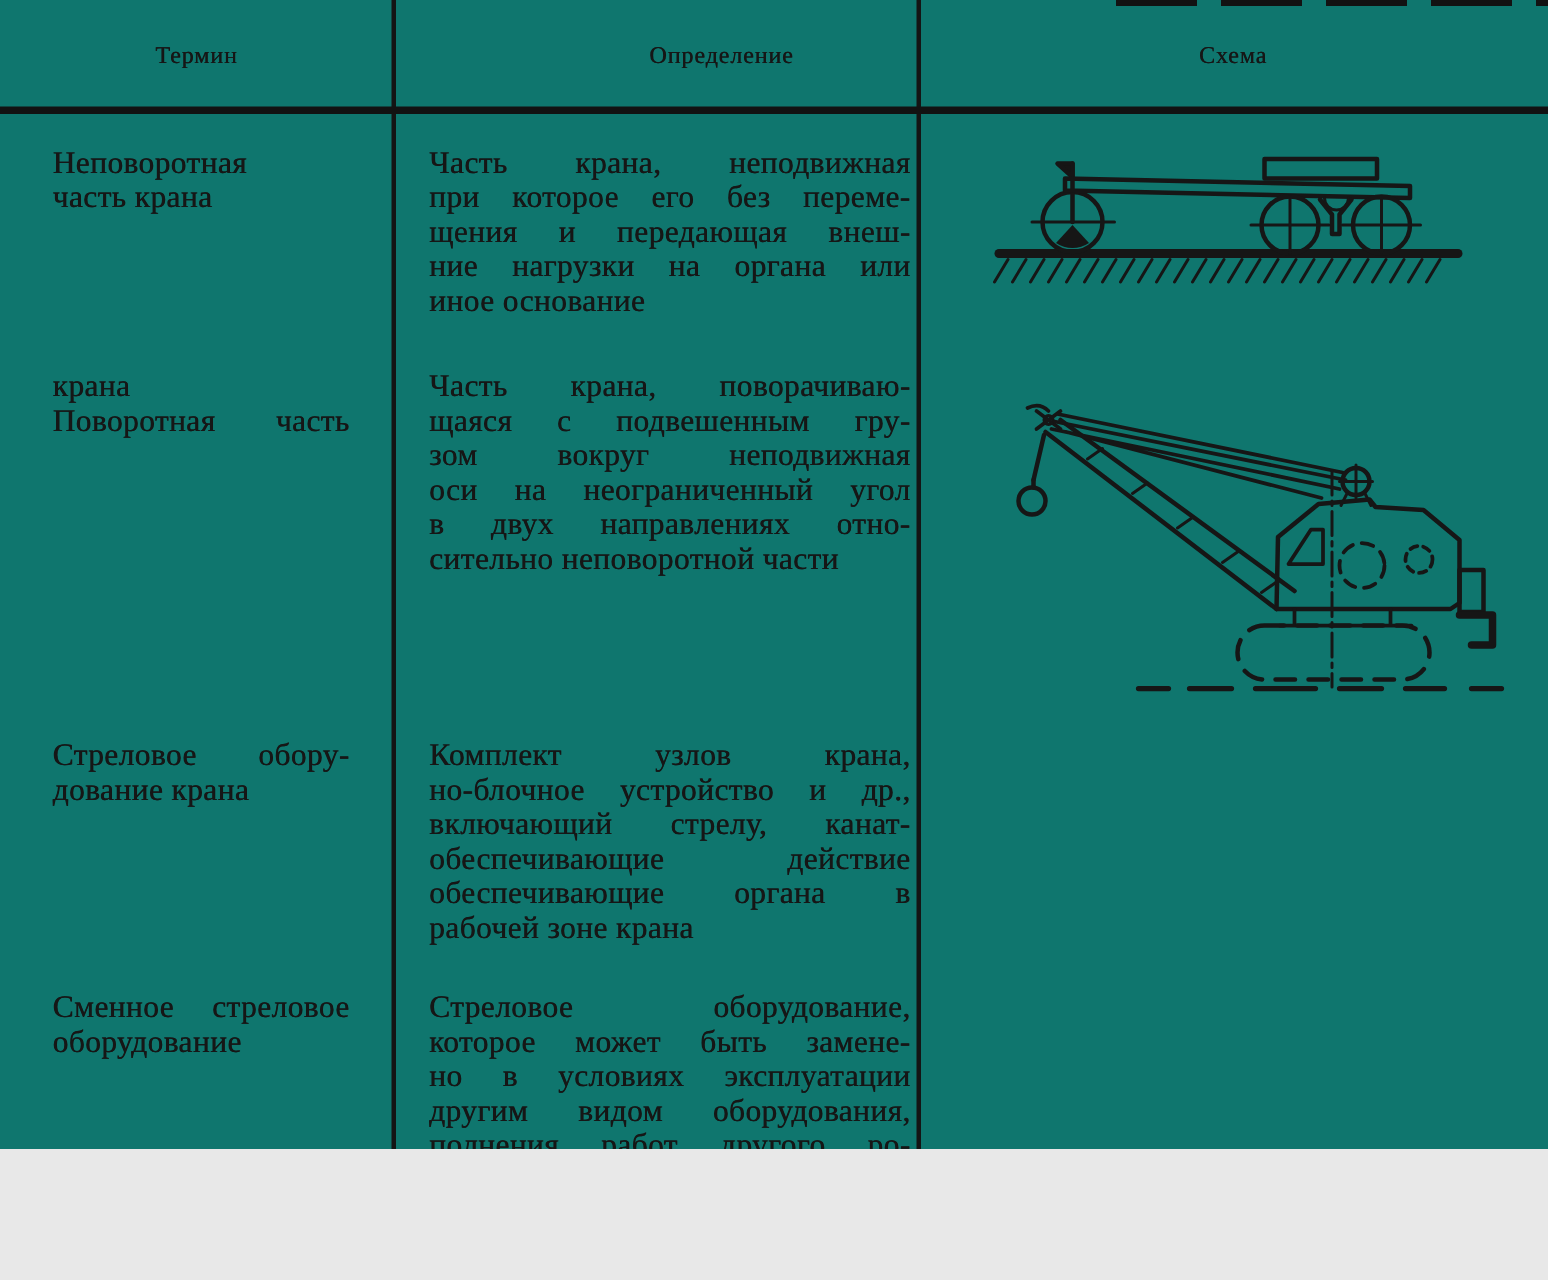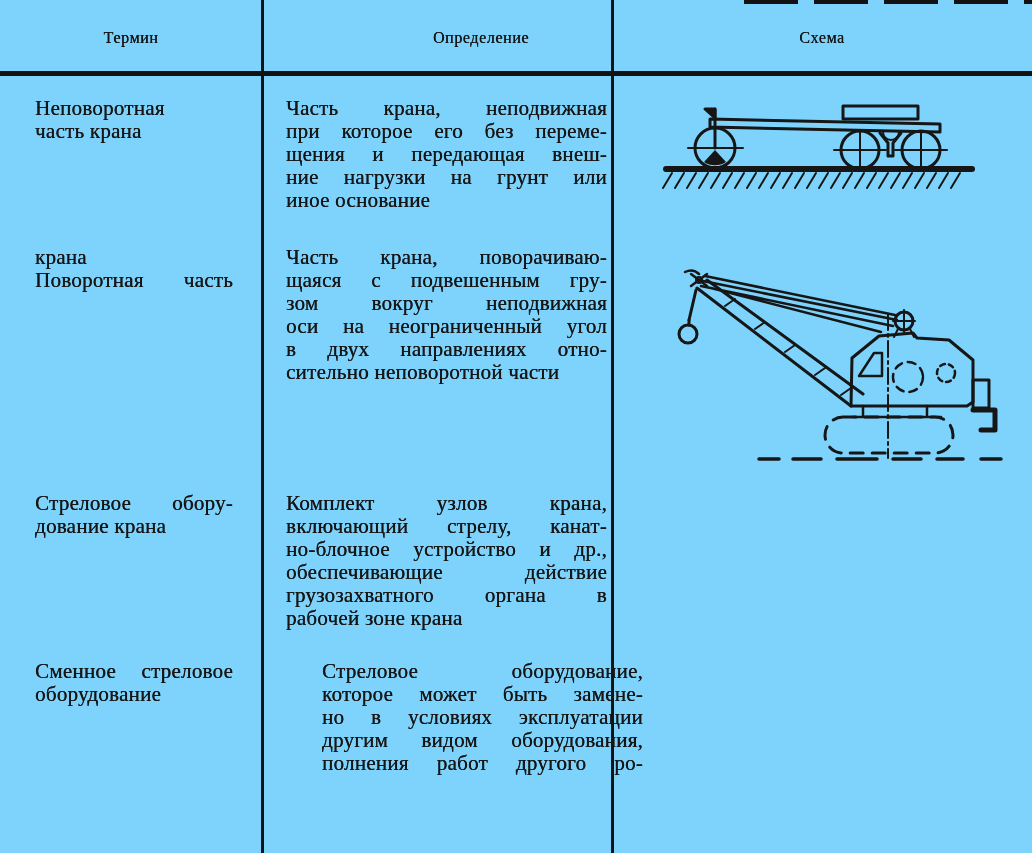--- a/index.html
+++ b/index.html
@@ -1,18 +1,18 @@
 <!DOCTYPE html>
 <html><head>
 <meta charset="utf-8">
 <style>
   html,body{margin:0;padding:0;background:#e8e8e8;}
   .page{
-    position:relative;width:1032px;height:853px;margin:0 auto;
-    background:#7dd3fc;color:#161616;overflow:hidden;
+    position:relative;width:1032px;height:766px;margin:0 auto;
+    background:#0f766e;color:#161616;overflow:hidden;
     font-family:"Liberation Serif","DejaVu Serif",serif;
   }
   .vline{position:absolute;top:0;width:3px;height:853px;background:#141414;}
   .hrule{position:absolute;left:0;top:71px;width:1032px;height:5px;background:#121212;}
   .topdash{
     position:absolute;top:0;left:744px;width:288px;height:4px;
     background:repeating-linear-gradient(90deg,#121212 0 54px,transparent 54px 70px);
   }
   .hdr{
     position:absolute;top:27px;height:22px;line-height:22px;
@@ -45,21 +45,21 @@
   <div class="hdr" style="left:612px;width:420px;">Схема</div>
 
   <div class="block term" style="top:97px;">
     <div class="ln">Неповоротная</div>
     <div class="ln">часть крана</div>
   </div>
   <div class="block def" style="top:97px;">
     <div class="ln just">Часть крана, неподвижная</div>
     <div class="ln just">при которое его без переме-</div>
     <div class="ln just">щения и передающая внеш-</div>
-    <div class="ln just">ние нагрузки на грунт или</div>
+    <div class="ln just">ние нагрузки на органа или</div>
     <div class="ln">иное основание</div>
   </div>
 
   <svg style="left:658px;top:93px;" width="345" height="108" viewBox="0 0 345 108">
     <g class="draw" stroke-width="3">
 
       <path d="M8,76 H314" stroke-width="6"></path>
       <path stroke-width="2" d="M14,80 l-9,15 M26,80 l-9,15 M38,80 l-9,15 M50,80 l-9,15 M62,80 l-9,15 M74,80 l-9,15 M86,80 l-9,15 M98,80 l-9,15 M110,80 l-9,15 M122,80 l-9,15 M134,80 l-9,15 M146,80 l-9,15 M158,80 l-9,15 M170,80 l-9,15 M182,80 l-9,15 M194,80 l-9,15 M206,80 l-9,15 M218,80 l-9,15 M230,80 l-9,15 M242,80 l-9,15 M254,80 l-9,15 M266,80 l-9,15 M278,80 l-9,15 M290,80 l-9,15 M302,80 l-9,15"></path>
 
       <circle cx="57" cy="55" r="20"></circle>
@@ -133,32 +133,32 @@
       <path d="M318,154 h22 v20 h-14" stroke-width="5"></path>
     </g>
   </svg>
 
   <div class="block term" style="top:492px;">
     <div class="ln just">Стреловое обору-</div>
     <div class="ln">дование крана</div>
   </div>
   <div class="block def" style="top:492px;">
     <div class="ln just">Комплект узлов крана,</div>
+    <div class="ln just">но-блочное устройство и др.,</div>
     <div class="ln just">включающий стрелу, канат-</div>
-    <div class="ln just">но-блочное устройство и др.,</div>
     <div class="ln just">обеспечивающие действие</div>
-    <div class="ln just">грузозахватного органа в</div>
+    <div class="ln just">обеспечивающие органа в</div>
     <div class="ln">рабочей зоне крана</div>
   </div>
 
   <div class="block term" style="top:660px;">
     <div class="ln just">Сменное стреловое</div>
     <div class="ln">оборудование</div>
   </div>
-  <div class="block def" style="top:660px;margin-left:36px;">
+  <div class="block def" style="top:660px;">
     <div class="ln just">Стреловое оборудование,</div>
     <div class="ln just">которое может быть замене-</div>
     <div class="ln just">но в условиях эксплуатации</div>
     <div class="ln just">другим видом оборудования,</div>
     <div class="ln just">полнения работ другого ро-</div>
   </div>
 
 </div>
 
 </body></html>

